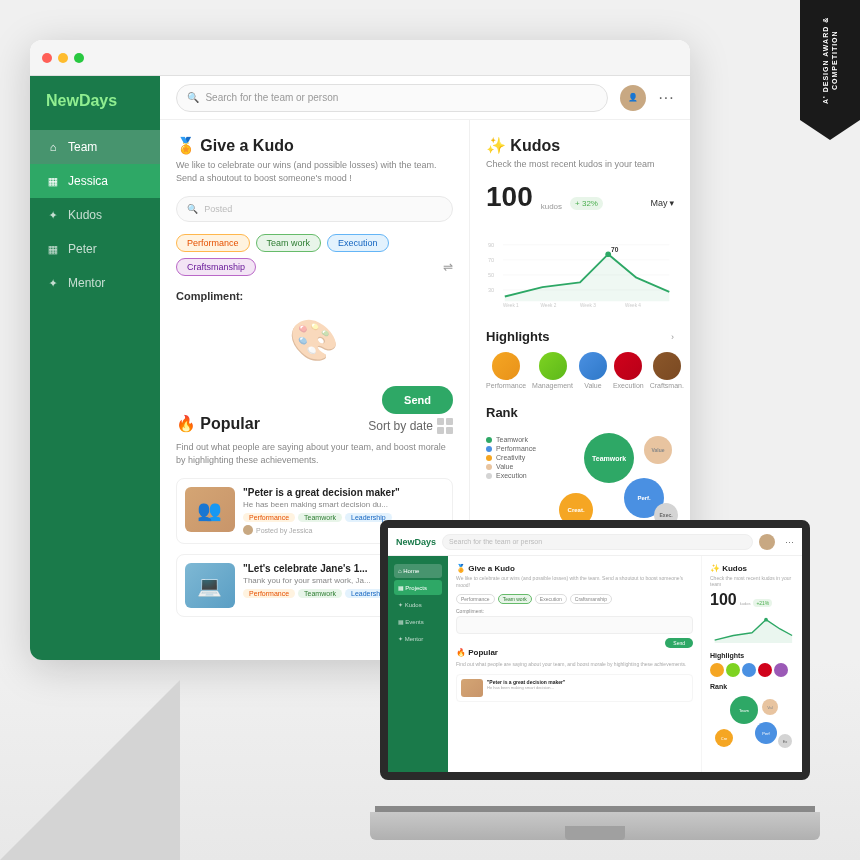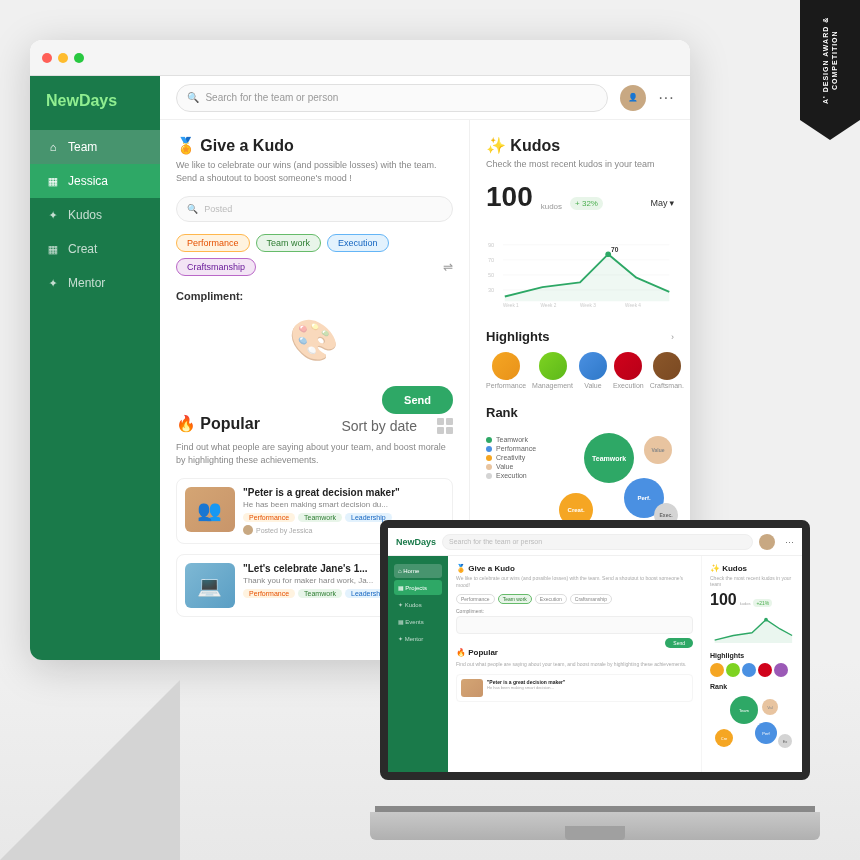--- a/index.html
+++ b/index.html
@@ -289,25 +289,25 @@
       margin-top: 24px;
       clear: both;
     }
     .popular-header {
       display: flex;
       align-items: center;
       justify-content: space-between;
       margin-bottom: 4px;
     }
     .sort-btn {
-      font-size: 14px;
+      font-size: 12px;
       color: #666;
       display: flex;
       align-items: center;
-      gap: 20px;
+      gap: 4px;
     }
     .grid-icon {
       width: 16px;
       height: 16px;
       display: grid;
       grid-template-columns: 1fr 1fr;
       gap: 2px;
     }
     .grid-dot { background: #ccc; border-radius: 1px; }
 
@@ -665,21 +665,21 @@
       <div class="sidebar-item active-green">
         <span class="sidebar-icon">▦</span>
         <span>Jessica</span>
       </div>
       <div class="sidebar-item">
         <span class="sidebar-icon">✦</span>
         <span>Kudos</span>
       </div>
       <div class="sidebar-item">
         <span class="sidebar-icon">▦</span>
-        <span>Creat</span>
+        <span>Peter</span>
       </div>
       <div class="sidebar-item">
         <span class="sidebar-icon">✦</span>
         <span>Mentor</span>
       </div>
     </div>
 
     <div class="main-content">
 
       <div class="top-bar">
@@ -761,21 +761,21 @@
                   <div class="author-dot"></div>
                   <span>Posted by Jessica</span>
                 </div>
               </div>
             </div>
 
             <div class="post-item">
               <div class="post-img img2">💻</div>
               <div class="post-content">
                 <div class="post-title">"Let's celebrate Jane's 1...</div>
-                <div class="post-desc">Thank you for maker hard work, Ja...</div>
+                <div class="post-desc">Thank you for your smart work, Ja...</div>
                 <div class="post-tags">
                   <span class="post-tag pt-orange">Performance</span>
                   <span class="post-tag pt-green">Teamwork</span>
                   <span class="post-tag pt-blue">Leadership</span>
                 </div>
 
               </div>
             </div>
 
           </div>

